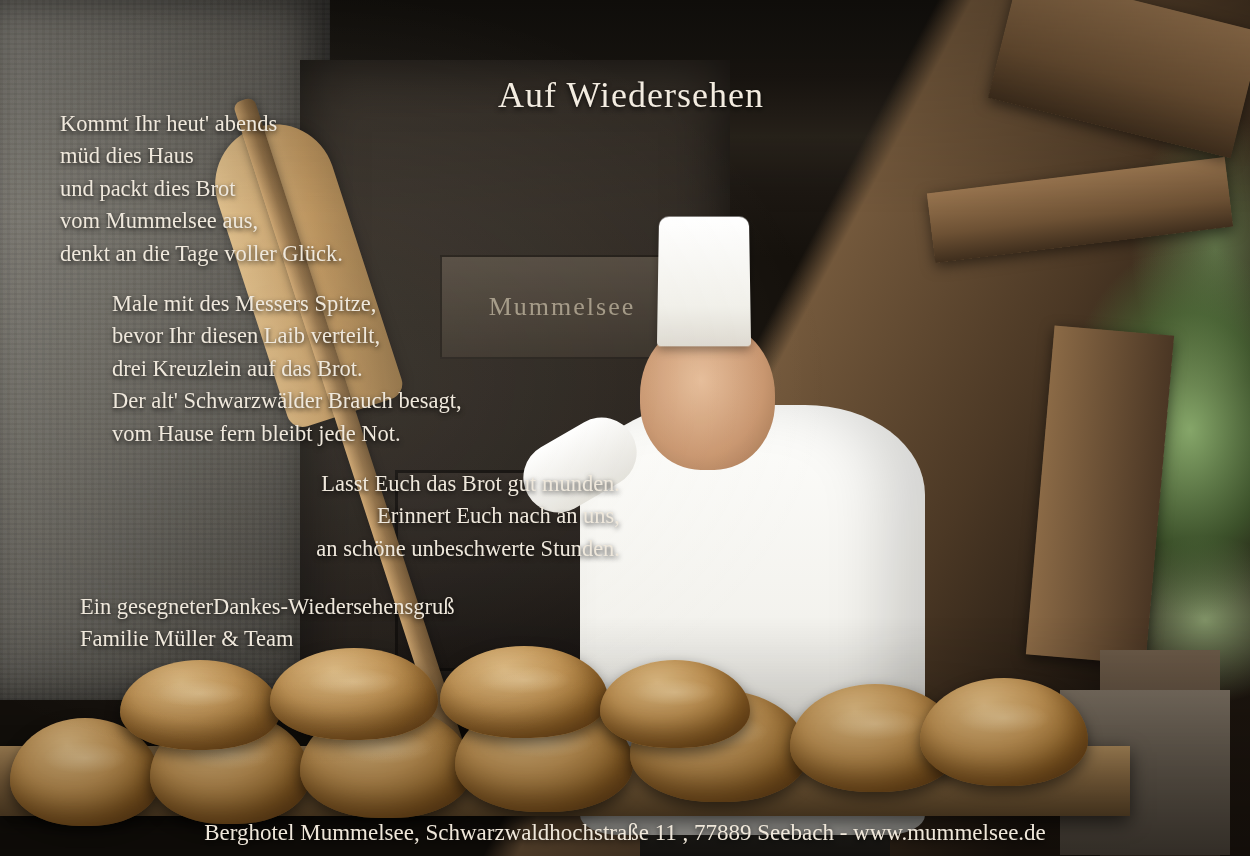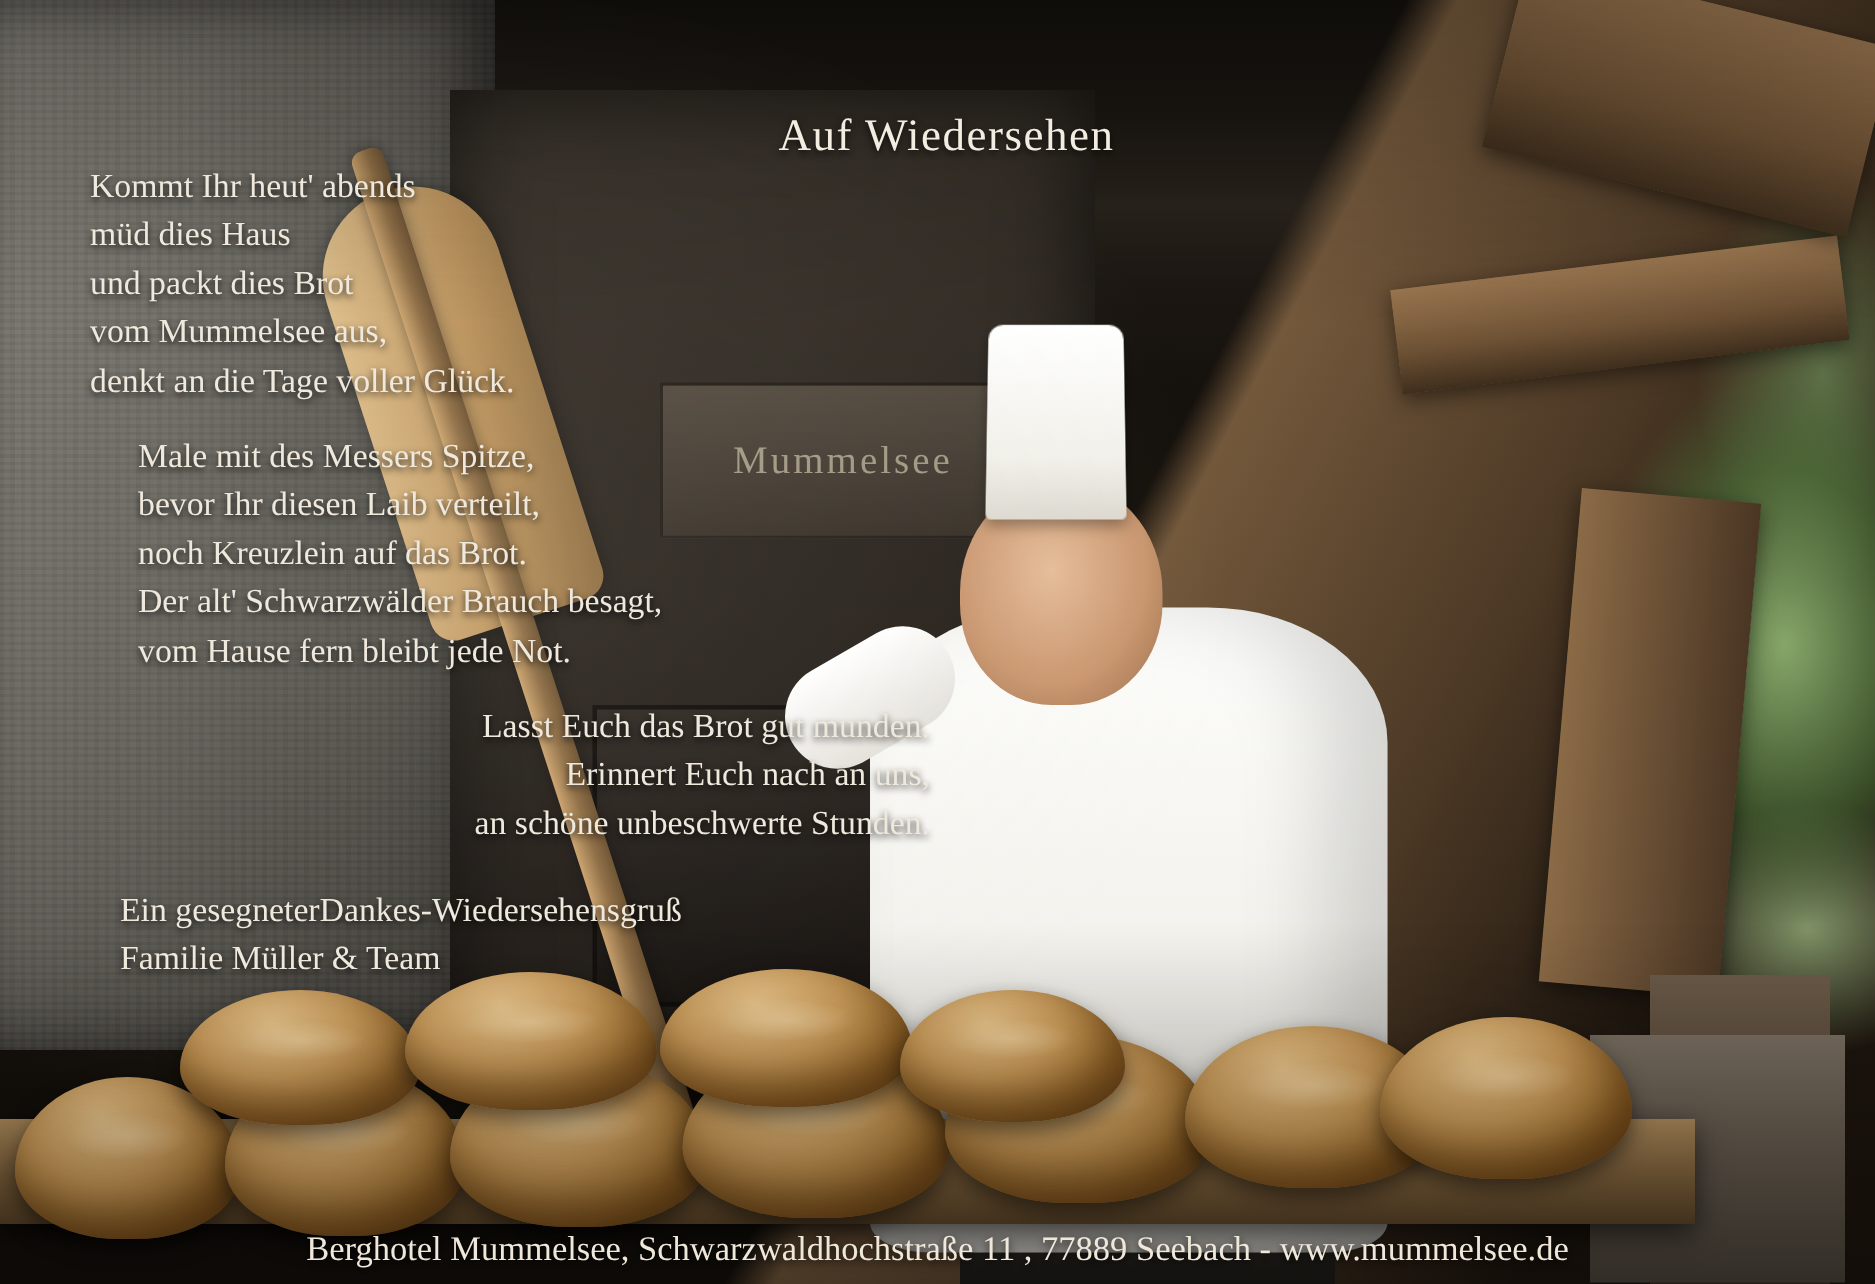--- a/index.html
+++ b/index.html
@@ -172,35 +172,35 @@
       linear-gradient(180deg, rgba(0,0,0,0.22) 0%, rgba(0,0,0,0) 25%, rgba(0,0,0,0) 72%, rgba(0,0,0,0.35) 100%);
     pointer-events: none;
   }
 
   
   .title {
     position: absolute;
     left: 12px; right: 0; top: 74px;
     text-align: center;
     color: #f3ece0;
-    font-size: 30px;
+    font-size: 36px;
     letter-spacing: 1px;
     text-shadow: 0 2px 5px rgba(0,0,0,0.75);
   }
   .poem {
     position: absolute;
     left: 60px; top: 108px;
     width: 560px;
     color: #efe8dc;
     font-size: 22.5px;
     line-height: 1.44;
     text-shadow: 0 2px 5px rgba(0,0,0,0.8);
   }
   .poem .stanza { margin-bottom: 18px; }
-  .poem .stanza-2 { margin-left: 32px; }
+  .poem .stanza-2 { margin-left: 52px; }
   .poem .stanza-3 { margin-left: 46px; text-align: right; }
   .poem .stanza-4 { margin-left: 20px; margin-top: 26px; }
   .poem .line { white-space: nowrap; }
   .footer {
     position: absolute;
     left: 0; right: 0; bottom: 10px;
     text-align: center;
     color: #efe7da;
     font-size: 23px;
     text-shadow: 0 2px 6px rgba(0,0,0,0.85);
@@ -255,21 +255,21 @@
     <div class="stanza stanza-1">
       <div class="line">Kommt Ihr heut' abends</div>
       <div class="line">müd dies Haus</div>
       <div class="line">und packt dies Brot</div>
       <div class="line">vom Mummelsee aus,</div>
       <div class="line">denkt an die Tage voller Glück.</div>
     </div>
     <div class="stanza stanza-2">
       <div class="line">Male mit des Messers Spitze,</div>
       <div class="line">bevor Ihr diesen Laib verteilt,</div>
-      <div class="line">noch Kreuzlein auf das Brot.</div>
+      <div class="line">drei Kreuzlein auf das Brot.</div>
       <div class="line">Der alt' Schwarzwälder Brauch besagt,</div>
       <div class="line">vom Hause fern bleibt jede Not.</div>
     </div>
     <div class="stanza stanza-3">
       <div class="line">Lasst Euch das Brot gut munden.</div>
       <div class="line">Erinnert Euch nach an uns,</div>
       <div class="line">an schöne unbeschwerte Stunden.</div>
     </div>
     <div class="stanza stanza-4">
       <div class="line">Ein gesegneterDankes-Wiedersehensgruß</div>

